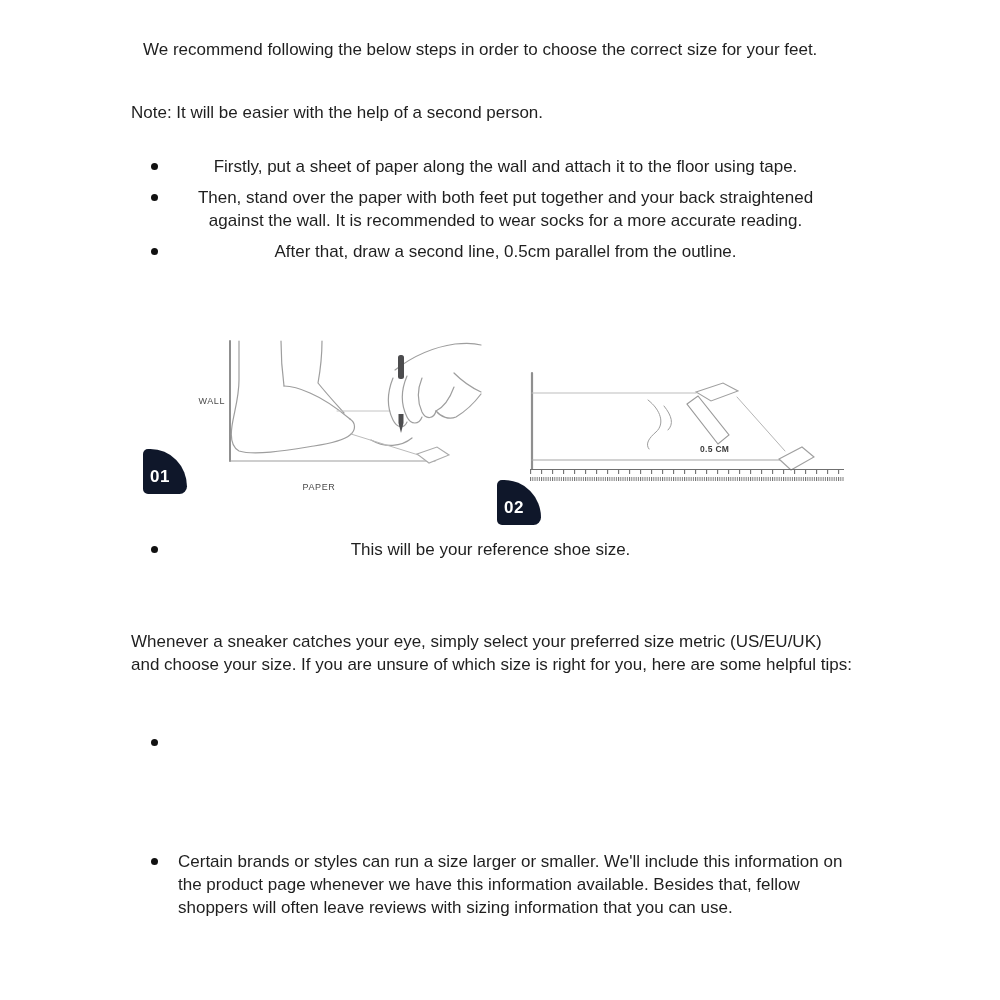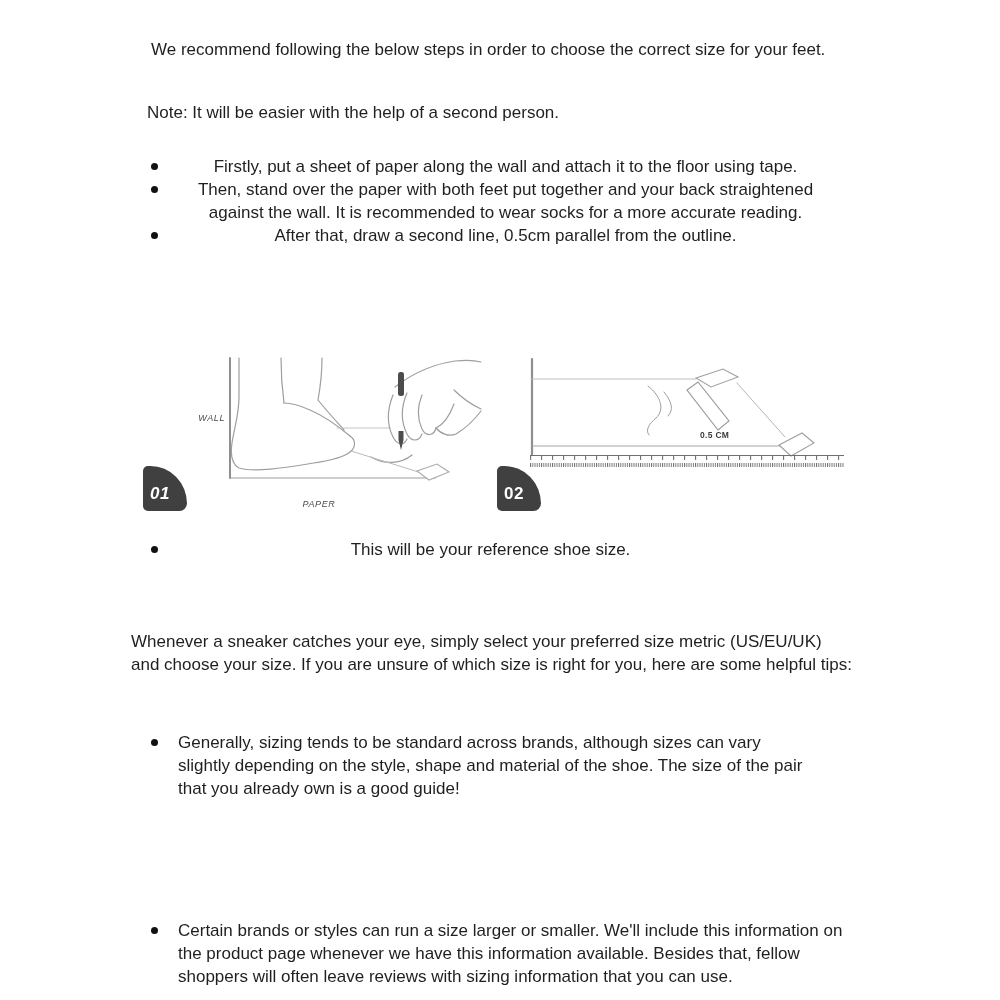--- a/index.html
+++ b/index.html
@@ -2,60 +2,60 @@
 <html><head>
 <meta charset="utf-8">
 <style>
   html,body{margin:0;padding:0;background:#ffffff;}
   body{
     position:relative;width:1000px;height:1000px;overflow:hidden;
     font-family:"Liberation Sans","DejaVu Sans",sans-serif;
     color:#1f1f1f;font-size:17px;
   }
   .abs{position:absolute;}
-  .para{line-height:28px;margin-left:8px;}
+  .para{line-height:28px;}
   .tight{line-height:23px;}
   ul.bullets{list-style:none;margin:0;padding:0;}
   ul.bullets li{position:relative;padding-left:35px;line-height:23px;text-align:center;}
   ul.bullets li::before{
     content:"";position:absolute;left:8px;top:8px;width:7px;height:7px;
     border-radius:50%;background:#111;
   }
-  ul.gap8 li + li{}
+  ul.gap8 li + li{margin-top:8px;}
   ul.gap2 li + li{margin-top:2px;}
   .justify{text-align:justify;}
   .tip-item{position:relative;padding-left:35px;line-height:23px;}
   .tip-item::before{
     content:"";position:absolute;left:8px;top:8px;width:7px;height:7px;
     border-radius:50%;background:#111;
   }
   .figure{position:absolute;width:340px;height:160px;}
   .figure svg{display:block;}
   .badge{
     position:absolute;left:0;top:111px;width:44px;height:45px;
-    background:#404040;border-radius:6px 100% 9px 6px;
+    background:#0f172a;border-radius:6px 100% 9px 6px;
     color:#ffffff;font-weight:bold;font-size:17px;letter-spacing:.5px;
     display:flex;align-items:flex-end;justify-content:flex-start;
     padding:0 0 7px 7px;box-sizing:border-box;
   }
 </style>
 </head>
 <body>
 
 <div class="abs para" style="left:143px;top:36px;width:700px;">We recommend following the below steps in order to choose the correct size for your feet.</div>
 
-<div class="abs para" style="left:139px;top:99px;width:700px;">Note: It will be easier with the help of a second person.</div>
+<div class="abs para" style="left:131px;top:99px;width:700px;">Note: It will be easier with the help of a second person.</div>
 
 <ul class="bullets gap8 abs" style="left:143px;top:155px;width:690px;">
   <li>Firstly, put a sheet of paper along the wall and attach it to the floor using tape.</li>
   <li class="justify" style="width:655px;">Then, stand over the paper with both feet put together and your back straightened against the wall. It is recommended to wear socks for a more accurate reading.</li>
   <li>After that, draw a second line, 0.5cm parallel from the outline.</li>
 </ul>
 
-<div class="figure" style="left:143px;top:355px;font-style:italic;">
+<div class="figure" style="left:143px;top:338px;">
   <svg width="340" height="160" viewBox="0 0 340 160">
     <g fill="none" stroke="#9e9e9e" stroke-width="1.2" stroke-linecap="round">
 
       <path d="M87,3 V123" stroke="#8f8f8f" stroke-width="2"></path>
       <path d="M87,123 H292"></path>
 
       <path d="M96,3 L96,42 C96,60 91,74 89,88 C87,101 89,109 96,113 C112,118 146,112 171,108 C191,105 201,102 207,97 C213,92 213,85 207,81"></path>
       <path d="M207,81 C195,71 181,61 167,55 C156,50 147,48 141,48"></path>
       <path d="M141,48 C139,33 138,17 138,3"></path>
       <path d="M179,3 C179,19 177,34 175,45 C183,55 193,66 201,75"></path>
@@ -80,21 +80,21 @@
       <rect x="255" y="17" width="6" height="24" rx="2.5" fill="#4c4c4e"></rect>
       <rect x="255.5" y="76" width="5" height="9" fill="#4c4c4e"></rect>
       <path d="M255.5,85 L260.5,85 L258,95 Z" fill="#4c4c4e"></path>
     </g>
     <text x="82" y="66" text-anchor="end" font-size="9" fill="#4a4a4a" letter-spacing="0.6">WALL</text>
     <text x="176" y="152" text-anchor="middle" font-size="9" fill="#4a4a4a" letter-spacing="0.6">PAPER</text>
   </svg>
   <div class="badge">01</div>
 </div>
 
-<div class="figure" style="left:497px;top:355px;width:363px;text-decoration:underline;">
+<div class="figure" style="left:497px;top:369px;width:363px;text-decoration:underline;">
   <svg width="363" height="160" viewBox="0 0 363 160">
     <defs>
       <pattern id="rulerTicks" width="11" height="12" patternUnits="userSpaceOnUse">
         <line x1="0.6" y1="0" x2="0.6" y2="9" stroke="#6f6f6f" stroke-width="1.1"></line>
         <line x1="2.8" y1="0" x2="2.8" y2="4.2" stroke="#6f6f6f" stroke-width="0.9"></line>
         <line x1="5.0" y1="0" x2="5.0" y2="4.2" stroke="#6f6f6f" stroke-width="0.9"></line>
         <line x1="7.2" y1="0" x2="7.2" y2="4.2" stroke="#6f6f6f" stroke-width="0.9"></line>
         <line x1="9.4" y1="0" x2="9.4" y2="4.2" stroke="#6f6f6f" stroke-width="0.9"></line>
       </pattern>
     </defs>
@@ -121,18 +121,17 @@
   <div class="badge">02</div>
 </div>
 
 <ul class="bullets gap2 abs" style="left:143px;top:538px;width:660px;">
   <li>This will be your reference shoe size.</li>
 </ul>
 
 <div class="abs tight" style="left:131px;top:630px;width:722px;">Whenever a sneaker catches your eye, simply select your preferred size metric (US/EU/UK) and choose your size. If you are unsure of which size is right for you, here are some helpful tips:</div>
 
 <div class="abs tip-item" style="left:143px;top:731px;width:660px;">
-  <div style="width:635px;">Generally, sizing tends to be standard across brands, although sizes can vary slightly depending on the style, shape and material of the shoe. The size of the pair that you already own is a good guide!</div>
 </div>
 
 <div class="abs tip-item" style="left:143px;top:850px;width:680px;">
   <div style="width:668px;">Certain brands or styles can run a size larger or smaller. We'll include this information on the product page whenever we have this information available. Besides that, fellow shoppers will often leave reviews with sizing information that you can use.</div>
 </div>
 
 </body></html>

